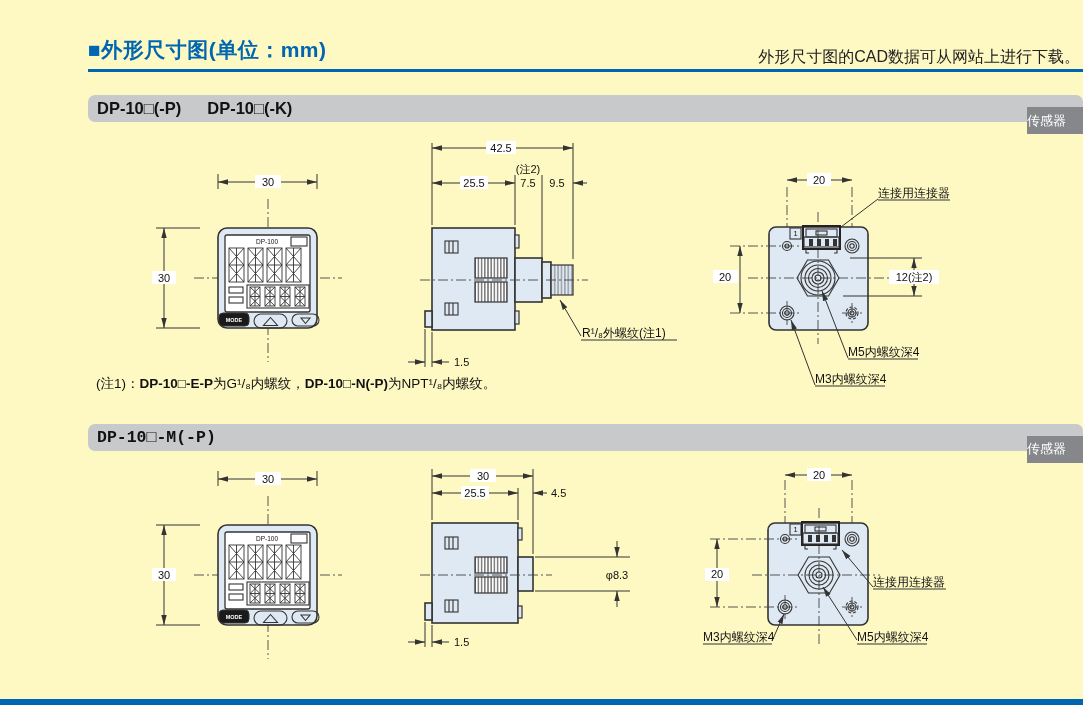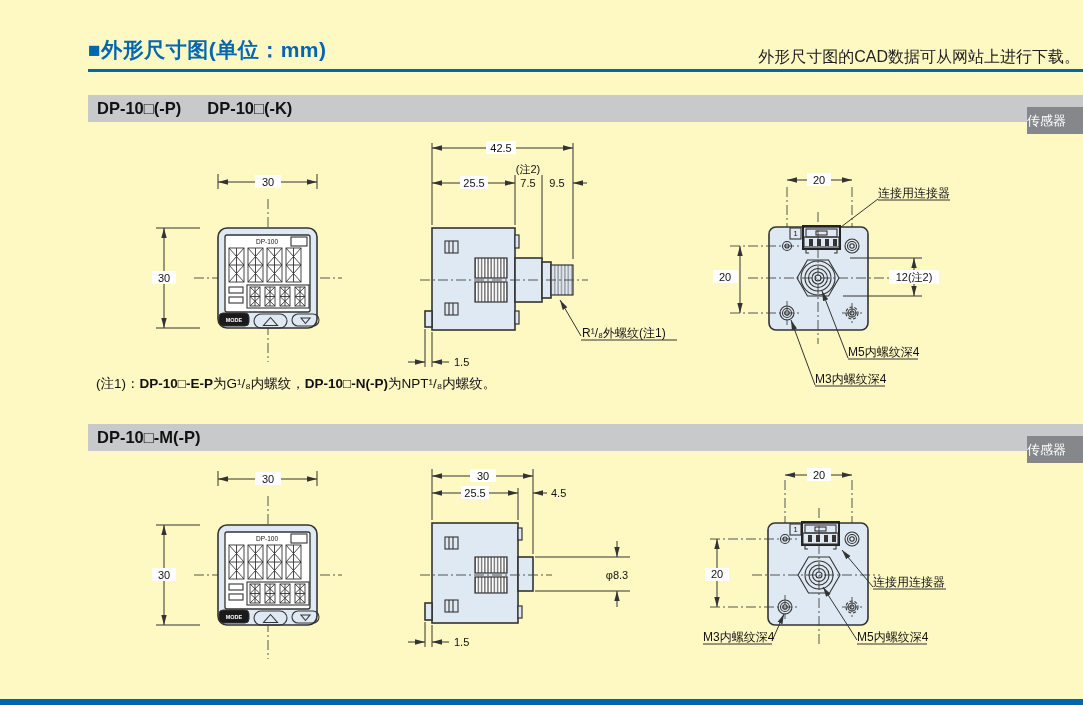--- a/index.html
+++ b/index.html
@@ -5,21 +5,21 @@
   html,body{margin:0;padding:0;background:#fff;}
   .page{position:relative;width:1083px;height:705px;background:#fef9c3;overflow:hidden;
         font-family:"Liberation Sans","DejaVu Sans",sans-serif;color:#1a1a1a;}
   
   .title-row{position:absolute;left:88px;top:36px;width:995px;height:32px;}
   .page-title{position:absolute;left:0;top:0;font-size:21px;font-weight:600;color:#0066b2;letter-spacing:0.5px;}
   .title-marker{color:#0066b2;}
   .cad-note{position:absolute;right:3px;bottom:0px;font-size:16px;color:#222;}
   .blue-rule{position:absolute;left:88px;top:69px;width:995px;height:2.5px;background:#0066b2;}
   
-  .band{position:absolute;left:88px;width:995px;height:27px;background:#c8c9ca;}
+  .band{position:absolute;left:88px;width:995px;height:27px;background:#c8c9ca;border-radius:7px;}
   .band .models{position:absolute;left:9px;top:0;height:27px;line-height:27px;font-size:16.5px;font-weight:bold;color:#111;}
   .band .model{margin-right:26px;}
   .badge{position:absolute;right:0;top:12px;width:56px;height:27px;background:#85878a;color:#fff;
          font-size:13px;line-height:27px;text-align:left;}
   
   .notes{position:absolute;left:96px;top:375px;font-size:13.5px;line-height:18px;color:#111;}
   .notes b{font-weight:bold;}
   
   svg.draw{position:absolute;overflow:visible;}
   .ol{fill:#dfe9f3;stroke:#333;stroke-width:1.6;}
@@ -252,21 +252,21 @@
       <text class="lbl" x="115" y="223">M3内螺纹深4</text>
       <line class="dim" x1="115" y1="226" x2="185" y2="226"></line>
       <path class="dim" d="M115,225 L91,160" marker-end="url(#ae_b1)"></path>
     </g>
   </svg>
 
   <div class="notes">
     <div><span>(注1)：</span><b>DP-10□-E-P</b><span>为G¹/₈内螺纹，</span><b>DP-10□-N(-P)</b><span>为NPT¹/₈内螺纹。</span></div>
   </div>
 
-  <div class="band" style="top:424px;">
+  <div class="band" style="top:424px;font-family:Liberation Mono, monospace;">
     <div class="models">
       <span class="model">DP-10□-M(-P)</span>
     </div>
     <div class="badge">传感器</div>
   </div>
 
   <svg class="draw" style="left:140px;top:462px;" width="210" height="200" viewBox="0 0 210 200">
     <defs>
       <marker id="ae_f2" markerWidth="11" markerHeight="8" refX="10" refY="3.5" orient="auto" markerUnits="userSpaceOnUse">
           <path d="M0,0.8 L10,3.5 L0,6.2 Z" fill="#333"></path>

